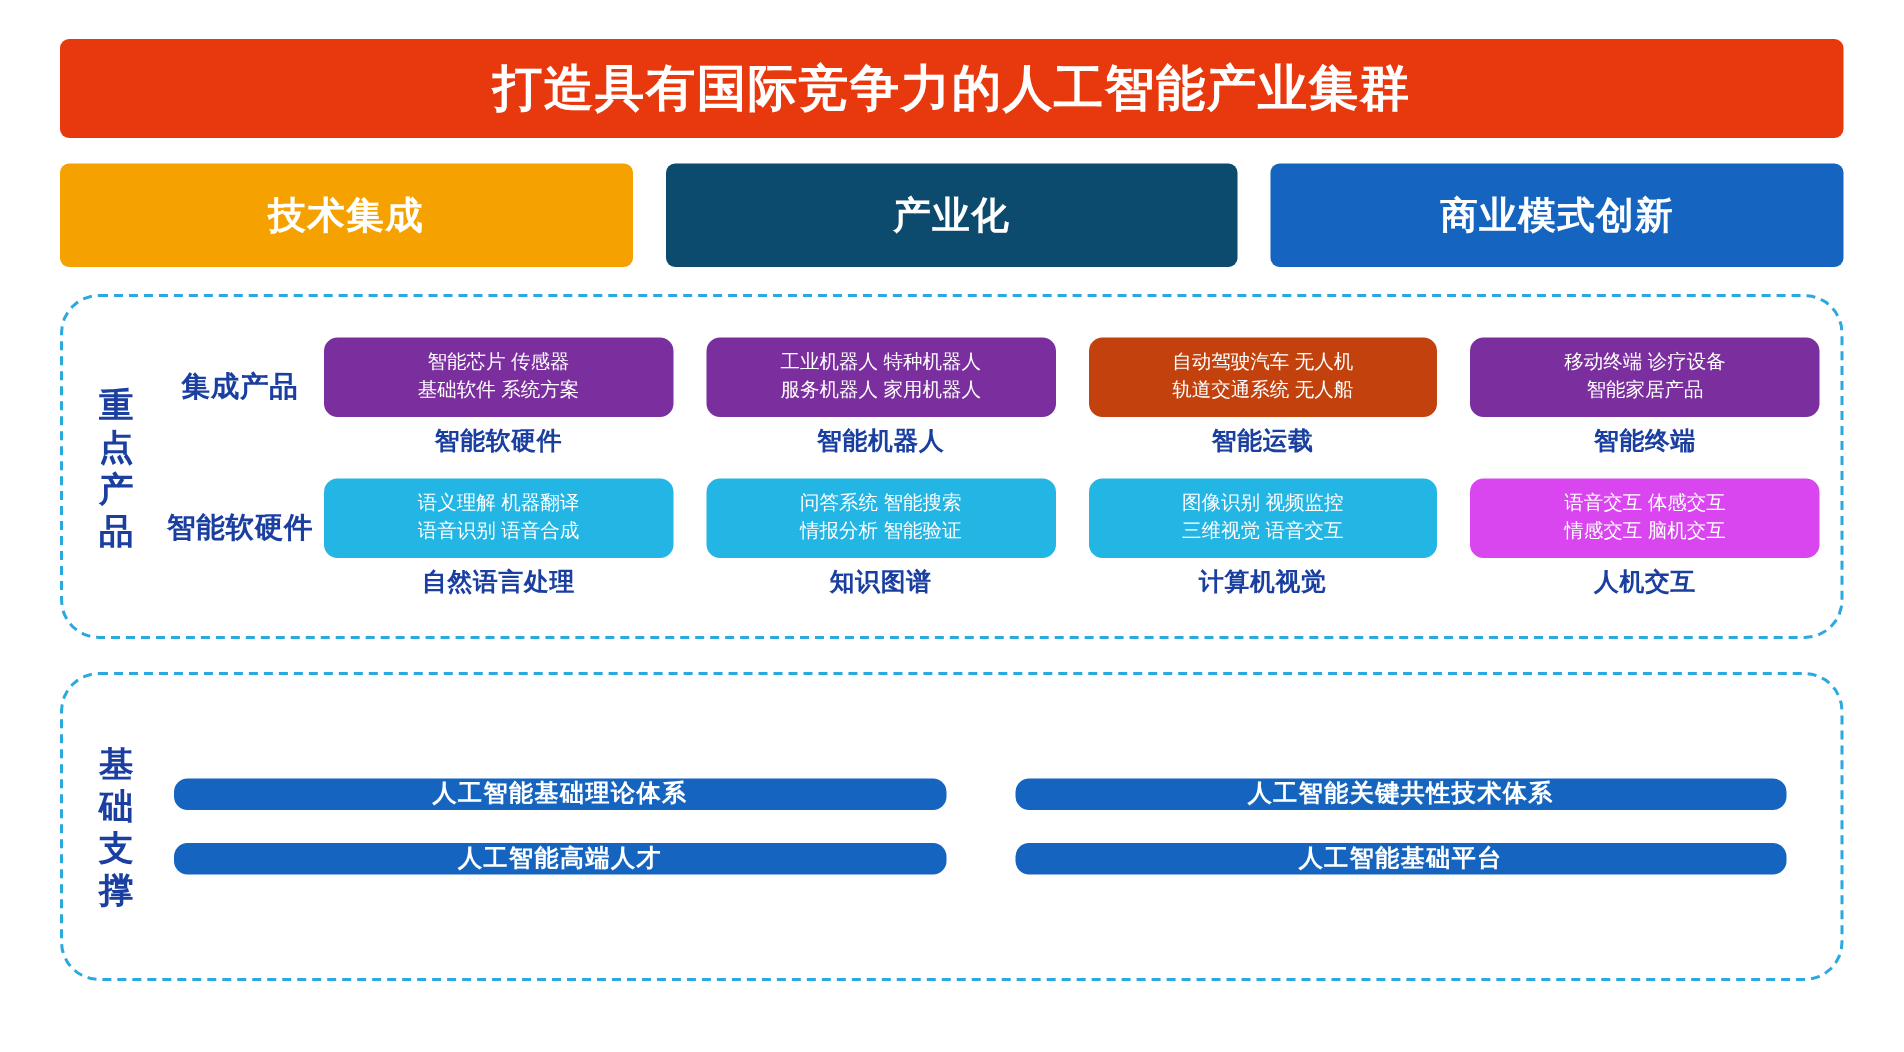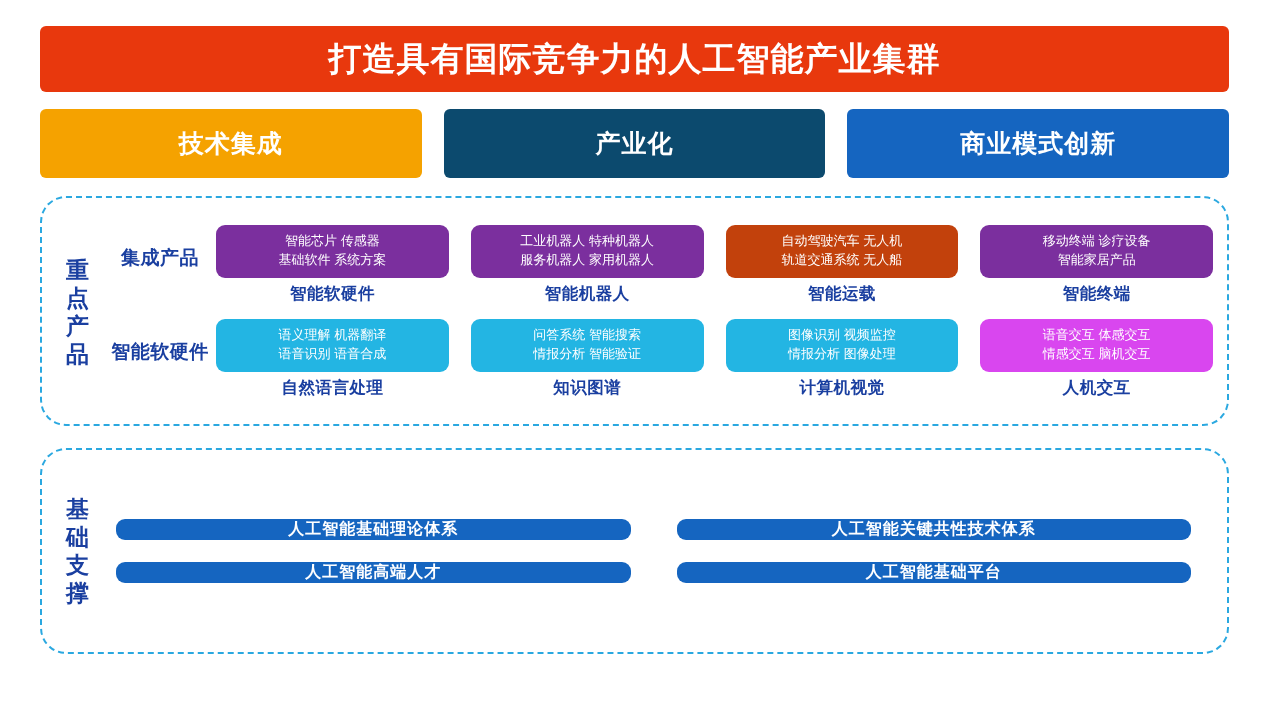--- a/index.html
+++ b/index.html
@@ -243,21 +243,21 @@
             <div class="card card-cyan" style="background: rgb(35, 181, 227);">
               <span class="ln">问答系统 智能搜索</span>
               <span class="ln">情报分析 智能验证</span>
             </div>
             <div class="card-caption">知识图谱</div>
           </div>
 
           <div class="card-col">
             <div class="card card-cyan" style="background: rgb(35, 181, 227);">
               <span class="ln">图像识别 视频监控</span>
-              <span class="ln">情报分析 图像处理</span>
+              <span class="ln">三维视觉 语音交互</span>
             </div>
             <div class="card-caption">计算机视觉</div>
           </div>
 
           <div class="card-col">
             <div class="card card-cyan" style="background: #d946ef;">
               <span class="ln">语音交互 体感交互</span>
               <span class="ln">情感交互 脑机交互</span>
             </div>
             <div class="card-caption">人机交互</div>

